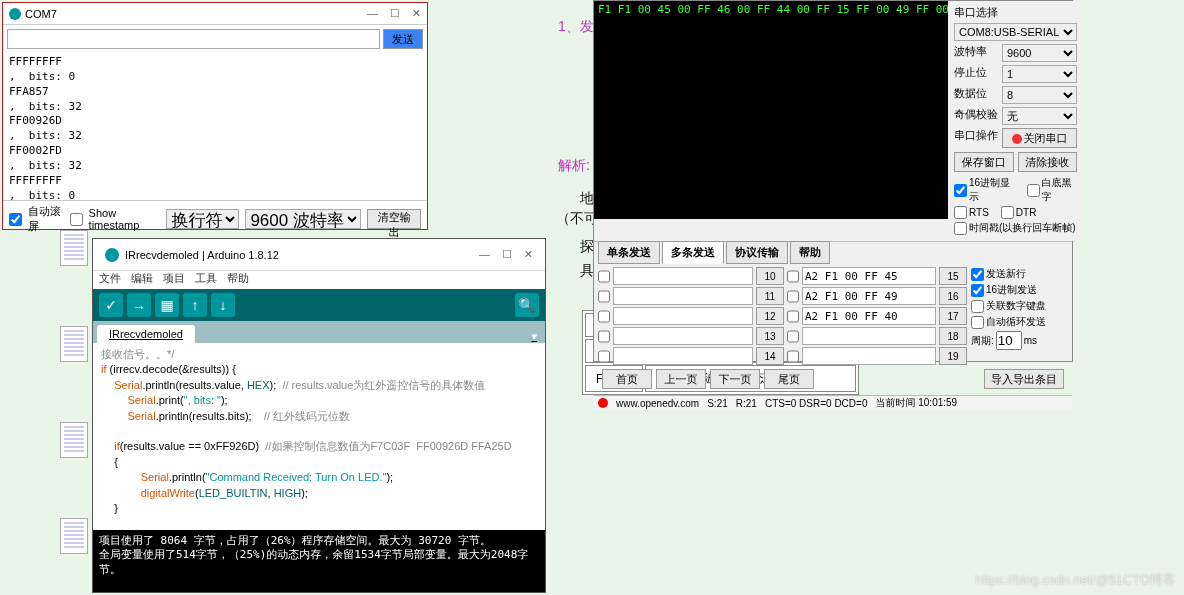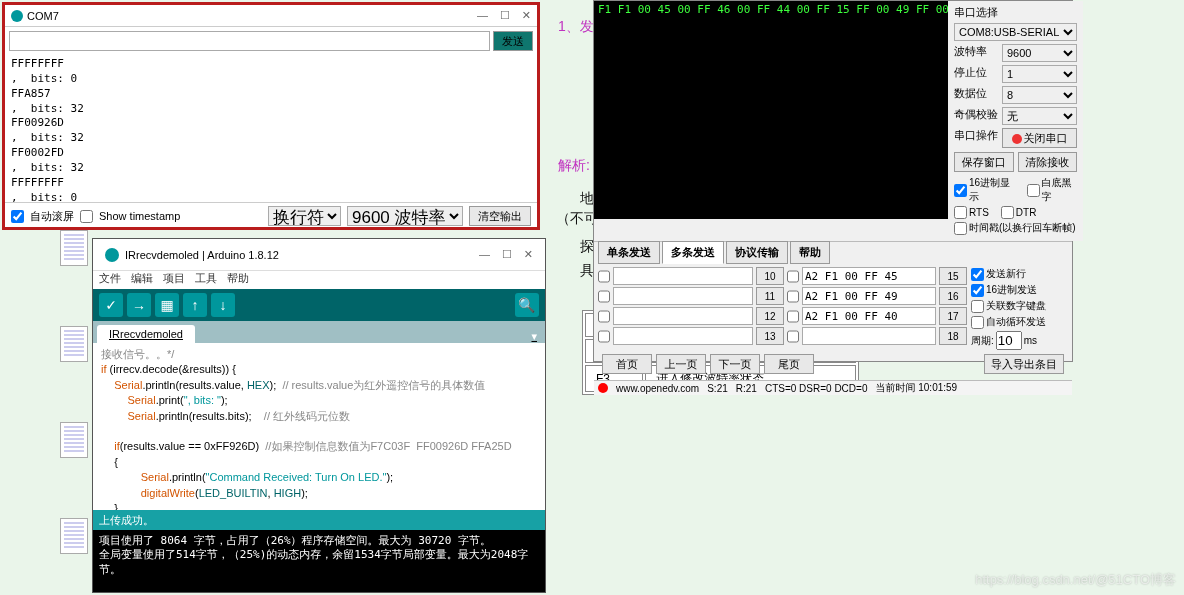--- a/index.html
+++ b/index.html
@@ -1,26 +1,26 @@
 <!DOCTYPE html>
 <html><head>
 <meta charset="utf-8">
 <style>
 * { box-sizing: border-box; margin: 0; padding: 0; font-family: "Microsoft YaHei", Arial, sans-serif; }
 body { width: 1184px; height: 595px; background: #eaf5ea; position: relative; overflow: hidden; font-size: 11px; }
 
 
-.com7 { position: absolute; left: 2px; top: 2px; width: 538px; height: 228px; background: #fff; border: 3px solid #b91c1c; }
+.com7 { position: absolute; left: 2px; top: 2px; width: 426px; height: 228px; background: #fff; border: 1px solid #b91c1c; }
 .com7 .titlebar { height: 22px; background: #fff; border-bottom: 1px solid #ccc; display: flex; align-items: center; padding: 0 6px; }
 .com7 .titlebar .icon { width: 12px; height: 12px; background: #00979c; border-radius: 50%; margin-right: 4px; }
 .com7 .titlebar .title { flex: 1; font-size: 11px; }
 .com7 .titlebar .winbtns { display: flex; gap: 12px; color: #666; }
 .com7 .inputrow { display: flex; padding: 4px; gap: 3px; }
 .com7 .inputrow input { flex: 1; border: 1px solid #aaa; height: 20px; padding: 0 4px; }
-.com7 .inputrow button { width: 40px; height: 20px; background: #0f766e; border: 1px solid #999; font-size: 11px; }
+.com7 .inputrow button { width: 40px; height: 20px; background: #3b82f6; border: 1px solid #999; font-size: 11px; }
 .com7 .output { height: 148px; overflow: auto; padding: 2px 6px; font-family: Consolas, monospace; font-size: 11px; line-height: 1.35; white-space: pre; border-bottom: 1px solid #ccc; }
 .com7 .bottombar { display: flex; align-items: center; padding: 3px 6px; gap: 6px; }
 .com7 .bottombar label { font-size: 11px; }
 .com7 .bottombar select { height: 20px; border: 1px solid #aaa; font-size: 17px; }
 .com7 .bottombar .spacer { flex: 1; }
 .com7 .bottombar button { height: 20px; padding: 0 8px; background: #e8e8e8; border: 1px solid #999; font-size: 11px; }
 
 
 .arduino { position: absolute; left: 92px; top: 238px; width: 454px; height: 355px; background: #fff; border: 1px solid #555; display: flex; flex-direction: column; }
 .arduino .titlebar { height: 32px; background: #fff; display: flex; align-items: center; padding: 0 12px; border-bottom: 1px solid #ddd; }
@@ -190,21 +190,20 @@
     <span class="f">Serial</span><span>.print(</span><span class="s">", bits: "</span><span>);</span>
     <span class="f">Serial</span><span>.println(results.bits);    </span><span class="c">// 红外线码元位数</span>
 
   <span class="k">if</span><span>(results.value == 0xFF926D)  </span><span class="c">//如果控制信息数值为F7C03F  FF00926D FFA25D</span>
   <span>{</span>
       <span class="f">Serial</span><span>.println(</span><span class="s">"Command Received: Turn On LED."</span><span>);</span>
       <span class="f">digitalWrite</span><span>(</span><span class="h">LED_BUILTIN</span><span>, </span><span class="h">HIGH</span><span>);</span>
   <span>}</span>
 
   </div>
-  <div class="status">上传成功。</div>
   <div class="console">项目使用了 8064 字节，占用了（26%）程序存储空间。最大为 30720 字节。
 全局变量使用了514字节，（25%)的动态内存，余留1534字节局部变量。最大为2048字节。</div>
 </div>
 
 <div class="xcom">
   <div class="titlebar2"></div>
   <div style="display:flex">
     <div class="term">F1 F1 00 45 00 FF 46 00 FF 44 00 FF 15 FF 00 49 FF 00 40 F1</div>
     <div class="side">
       <div class="grp">
@@ -297,20 +296,28 @@
   <button>17</button>
   </div>
           <div class="row">
   <input type="checkbox" style="">
   <input type="text" class="txt" value="" style="">
   <button>13</button>
   <input type="checkbox" style="">
   <input type="text" class="txt2" value="" style="">
   <button>18</button>
   </div>
+          <div class="row">
+  <input type="checkbox" style="">
+  <input type="text" class="txt" value="" style="">
+  <button>14</button>
+  <input type="checkbox" style="">
+  <input type="text" class="txt2" value="" style="">
+  <button>19</button>
+  </div>
         </div>
         <div class="opts">
 <div class="chk">
             <input type="checkbox" checked="" style="">
             <span>发送新行</span>
           </div>
 <div class="chk">
             <input type="checkbox" checked="" style="">
             <span>16进制发送</span>
           </div>

